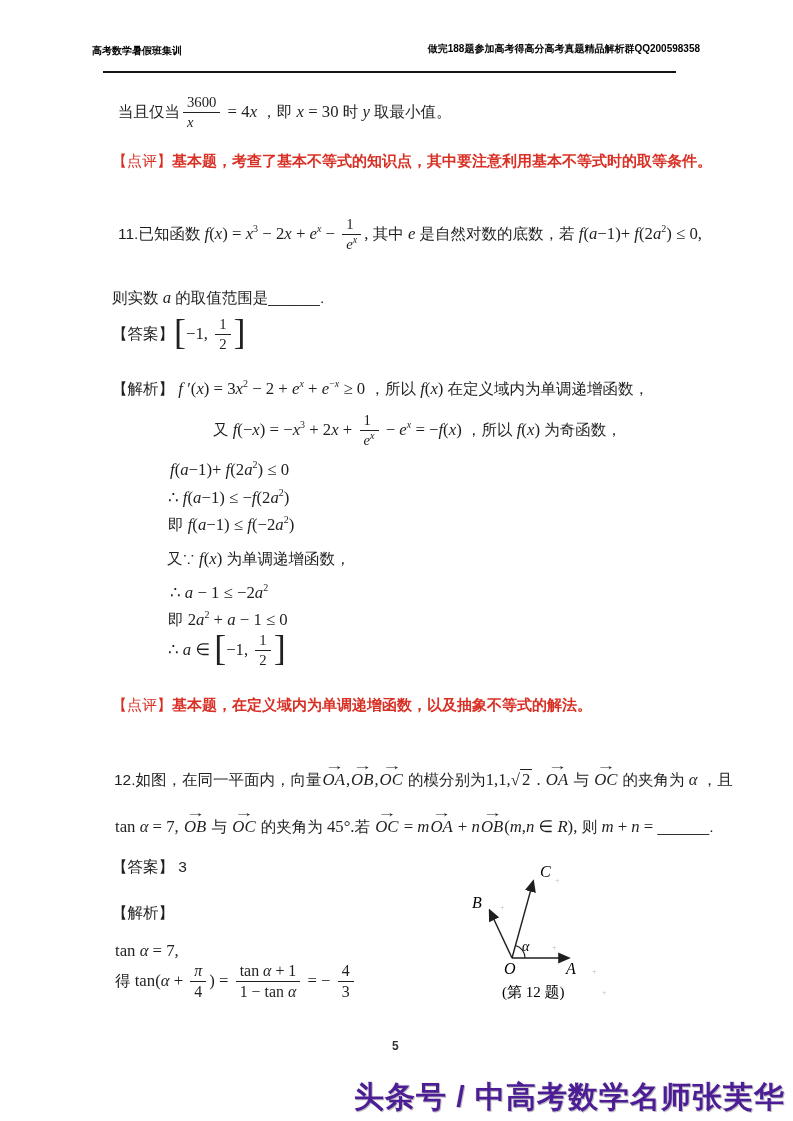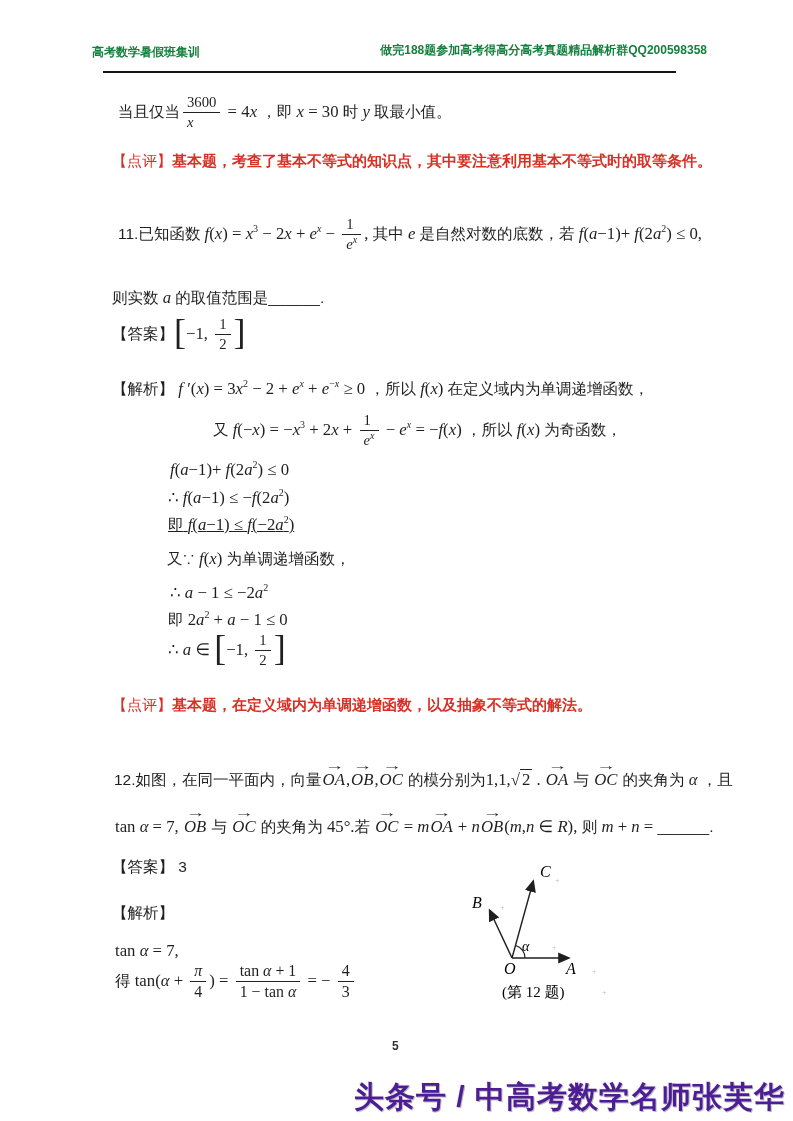--- a/index.html
+++ b/index.html
@@ -5,21 +5,21 @@
   * { margin:0; padding:0; box-sizing:border-box; }
   html,body { background:#888; }
   #page {
     position:relative; width:793px; height:1121px; margin:0 auto;
     background:#ffffff; overflow:hidden;
     font-family:"Liberation Sans", sans-serif;
     color:#1f1f1f; font-size:15.5px; line-height:1.45;
   }
   .abs { position:absolute; white-space:nowrap; }
   
-  .hdr { font-weight:bold; font-size:12px; color:#15803d; }
+  .hdr { font-weight:bold; font-size:10px; color:#000000; }
   .rule { position:absolute; background:#151515; }
   
   m { font-family:"Liberation Serif", serif; font-size:1.08em; }
   m i, .fr i, .vec i { font-family:"Liberation Serif", serif; }
   sup { font-size:10px; vertical-align:super; line-height:0; }
   .fr { display:inline-flex; flex-direction:column; text-align:left;
         vertical-align:middle; margin:0 3px; font-family:"Liberation Serif", serif;
         font-size:0.95em; }
   .fr b { font-weight:normal; display:block; border-bottom:1.4px solid #222;
           padding:0 4px 1px; line-height:1.15; }
@@ -39,21 +39,21 @@
         text-shadow:1px 1px 0 #bdbdbd, -1px -1px 0 #f7f7f7; }
   .pg { font-size:12px; font-weight:bold; color:#333; }
   svg text { font-family:"Liberation Serif", serif; }
 </style>
 </head>
 <body>
 
 <div id="page">
 
   <div class="abs hdr" style="left:92px; top:44px;">高考数学暑假班集训</div>
-  <div class="abs hdr" style="right:86px; top:42px;">做完188题参加高考得高分高考真题精品解析群QQ200598358</div>
+  <div class="abs hdr" style="right:93px; top:42px;">做完188题参加高考得高分高考真题精品解析群QQ200598358</div>
   <div class="rule" style="left:103px; top:71px; width:573px; height:2px;"></div>
 
   <div class="abs" style="left:118px; top:94px;">当且仅当<span class="fr">
         <b>3600</b>
         <u><i>x</i></u>
       </span><m> = 4<i>x</i></m> ，即<m> <i>x</i> = 30 </m>时<m> <i>y</i> </m>取最小值。</div>
   <div class="abs red" style="left:112px; top:150px;">
     <span class="lbl">【点评】</span><span>基本题，考查了基本不等式的知识点，其中要注意利用基本不等式时的取等条件。</span>
   </div>
 
@@ -73,21 +73,21 @@
   <div class="abs" style="left:112px; top:377px;">
     <span class="lbl">【解析】</span> <span><m><i>f</i> ′(<i>x</i>) = 3<i>x</i><sup>2</sup> − 2 + <i>e</i><sup><i>x</i></sup> + <i>e</i><sup>−<i>x</i></sup> ≥ 0</m> ，所以<m> <i>f</i>(<i>x</i>) </m>在定义域内为单调递增函数，</span>
   </div>
 
   <div class="abs" style="left:167px; top:412px;margin-left:46px;">又<m> <i>f</i>(−<i>x</i>) = −<i>x</i><sup>3</sup> + 2<i>x</i> + </m><span class="fr">
         <b>1</b>
         <u><i>e</i><sup><i>x</i></sup></u>
       </span><m> − <i>e</i><sup><i>x</i></sup> = −<i>f</i>(<i>x</i>)</m> ，所以<m> <i>f</i>(<i>x</i>) </m>为奇函数，</div>
   <div class="abs" style="left:170px; top:458px;"><m><i>f</i>(<i>a</i>−1)+ <i>f</i>(2<i>a</i><sup>2</sup>) ≤ 0</m></div>
   <div class="abs" style="left:168px; top:486px;"><m>∴ <i>f</i>(<i>a</i>−1) ≤ −<i>f</i>(2<i>a</i><sup>2</sup>)</m></div>
-  <div class="abs" style="left:168px; top:513px;text-decoration:underline;">即<m> <i>f</i>(<i>a</i>−1) ≤ <i>f</i>(−2<i>a</i><sup>2</sup>)</m></div>
+  <div class="abs" style="left:168px; top:513px;">即<m> <i>f</i>(<i>a</i>−1) ≤ <i>f</i>(−2<i>a</i><sup>2</sup>)</m></div>
   <div class="abs" style="left:167px; top:547px;">又∵<m> <i>f</i>(<i>x</i>) </m>为单调递增函数，</div>
   <div class="abs" style="left:170px; top:581px;"><m>∴ <i>a</i> − 1 ≤ −2<i>a</i><sup>2</sup></m></div>
   <div class="abs" style="left:168px; top:608px;">即<m> 2<i>a</i><sup>2</sup> + <i>a</i> − 1 ≤ 0</m></div>
   <div class="abs" style="left:168px; top:632px;"><m>∴ <i>a</i> ∈ </m><span class="br">[</span><m>−1, </m><span class="fr">
         <b>1</b>
         <u>2</u>
       </span><span class="br">]</span></div>
 
   <div class="abs red" style="left:112px; top:694px;">
     <span class="lbl">【点评】</span><span>基本题，在定义域内为单调递增函数，以及抽象不等式的解法。</span>

